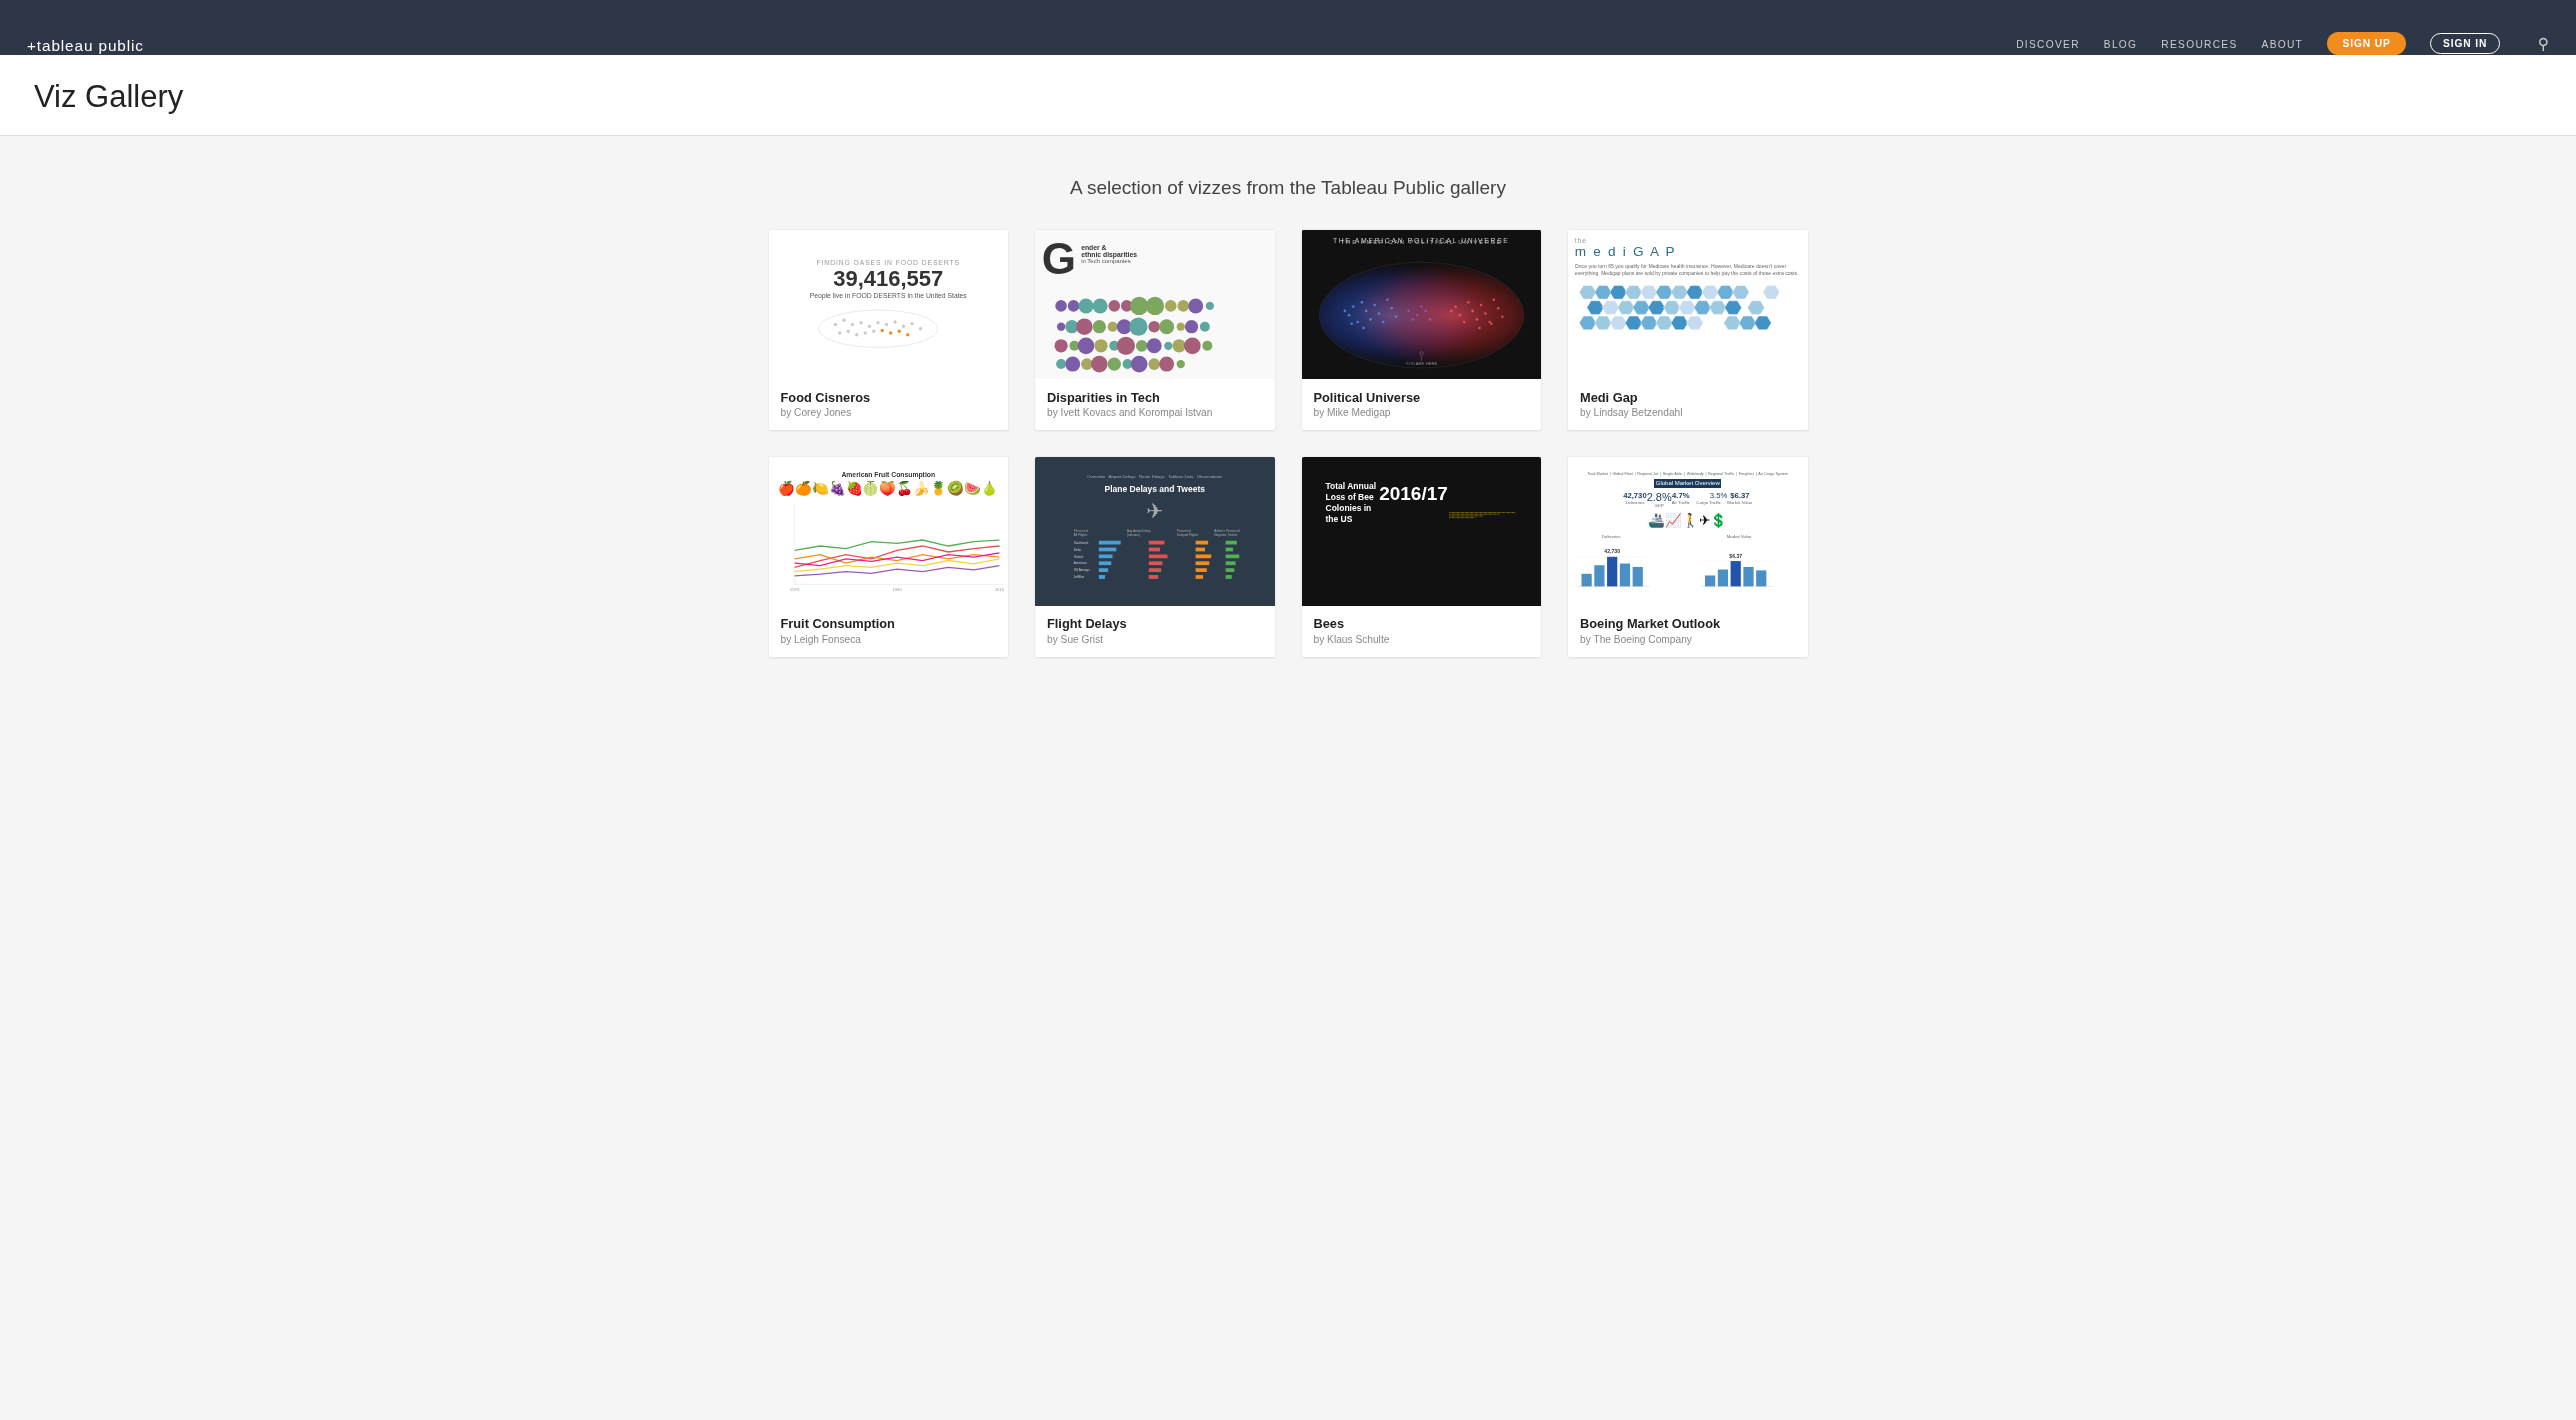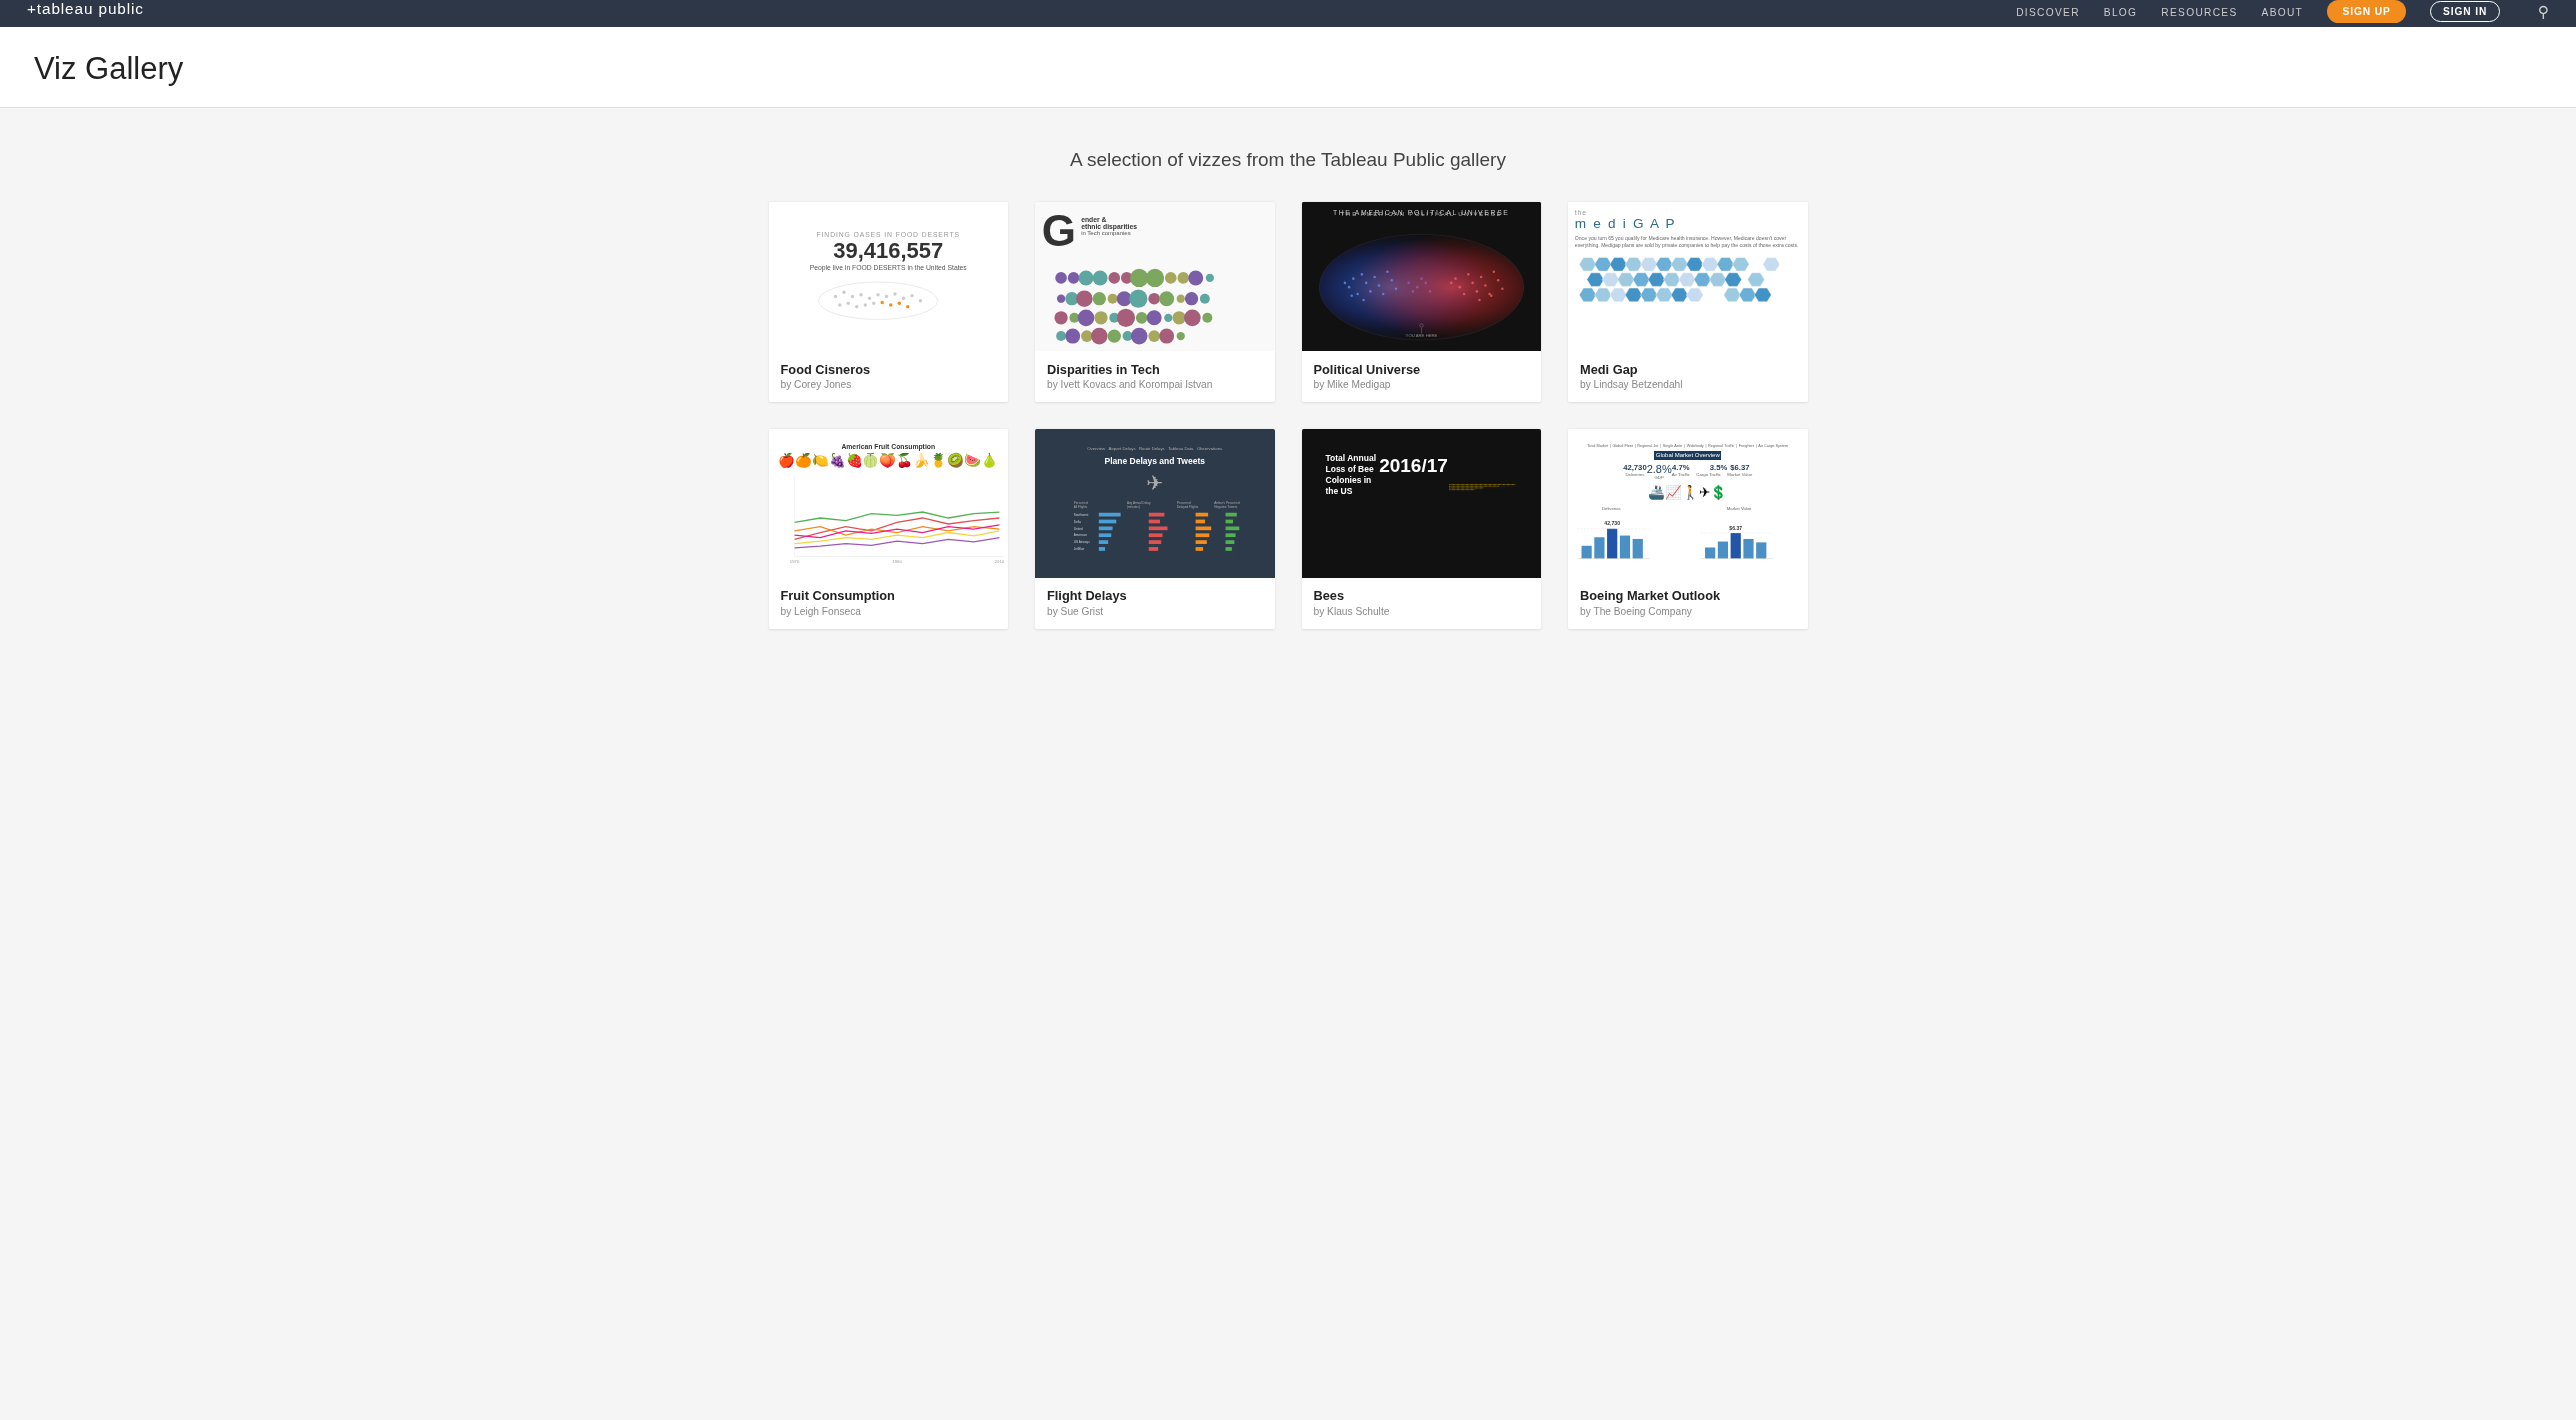--- a/index.html
+++ b/index.html
@@ -2,23 +2,23 @@
 <html style="font-size:13.6px"><head>
   <meta charset="utf-8">
   <style>
     * { margin: 0; padding: 0; box-sizing: border-box; }
     body { font-family: 'Helvetica Neue', Arial, sans-serif; background: #f5f5f5; }
 
     
     nav {
       background: #2d3748;
       display: flex;
-      align-items: flex-start;
+      align-items: flex-end;
       padding: 0 27px;
-      height: 27px;
+      height: 55px;
     }
     .nav-logo {
       color: #fff;
       font-size: 15.3px;
       font-weight: 300;
       letter-spacing: 0.9px;
       flex: 1;
     }
     .nav-links {
       display: flex;
@@ -856,21 +856,21 @@
         </div>
         <div style="text-align:center;">
           <div style="font-size:11px;font-weight:400;color:#1a3a5c;">2.8%</div>
           <div style="font-size:4.3px;color:#666;">GDP</div>
         </div>
         <div style="text-align:center;">
           <div style="font-size:7.7px;font-weight:700;color:#1a3a5c;">4.7%</div>
           <div style="font-size:4.3px;color:#666;">Air Traffic</div>
         </div>
         <div style="text-align:center;">
-          <div style="font-size:7.7px;font-weight:700;color:#1a3a5c;padding-left:20px;">3.5%</div>
+          <div style="font-size:7.7px;font-weight:400;color:#1a3a5c;padding-left:20px;">3.5%</div>
           <div style="font-size:4.3px;color:#666;">Cargo Traffic</div>
         </div>
         <div style="text-align:center;">
           <div style="font-size:7.7px;font-weight:700;color:#1a3a5c;">$6.37</div>
           <div style="font-size:4.3px;color:#666;">Market Value</div>
         </div>
       </div>
 
       <div style="display:flex;justify-content:space-around;font-size:13.6px;margin-bottom:3.4px;">
         <span>🚢</span>

